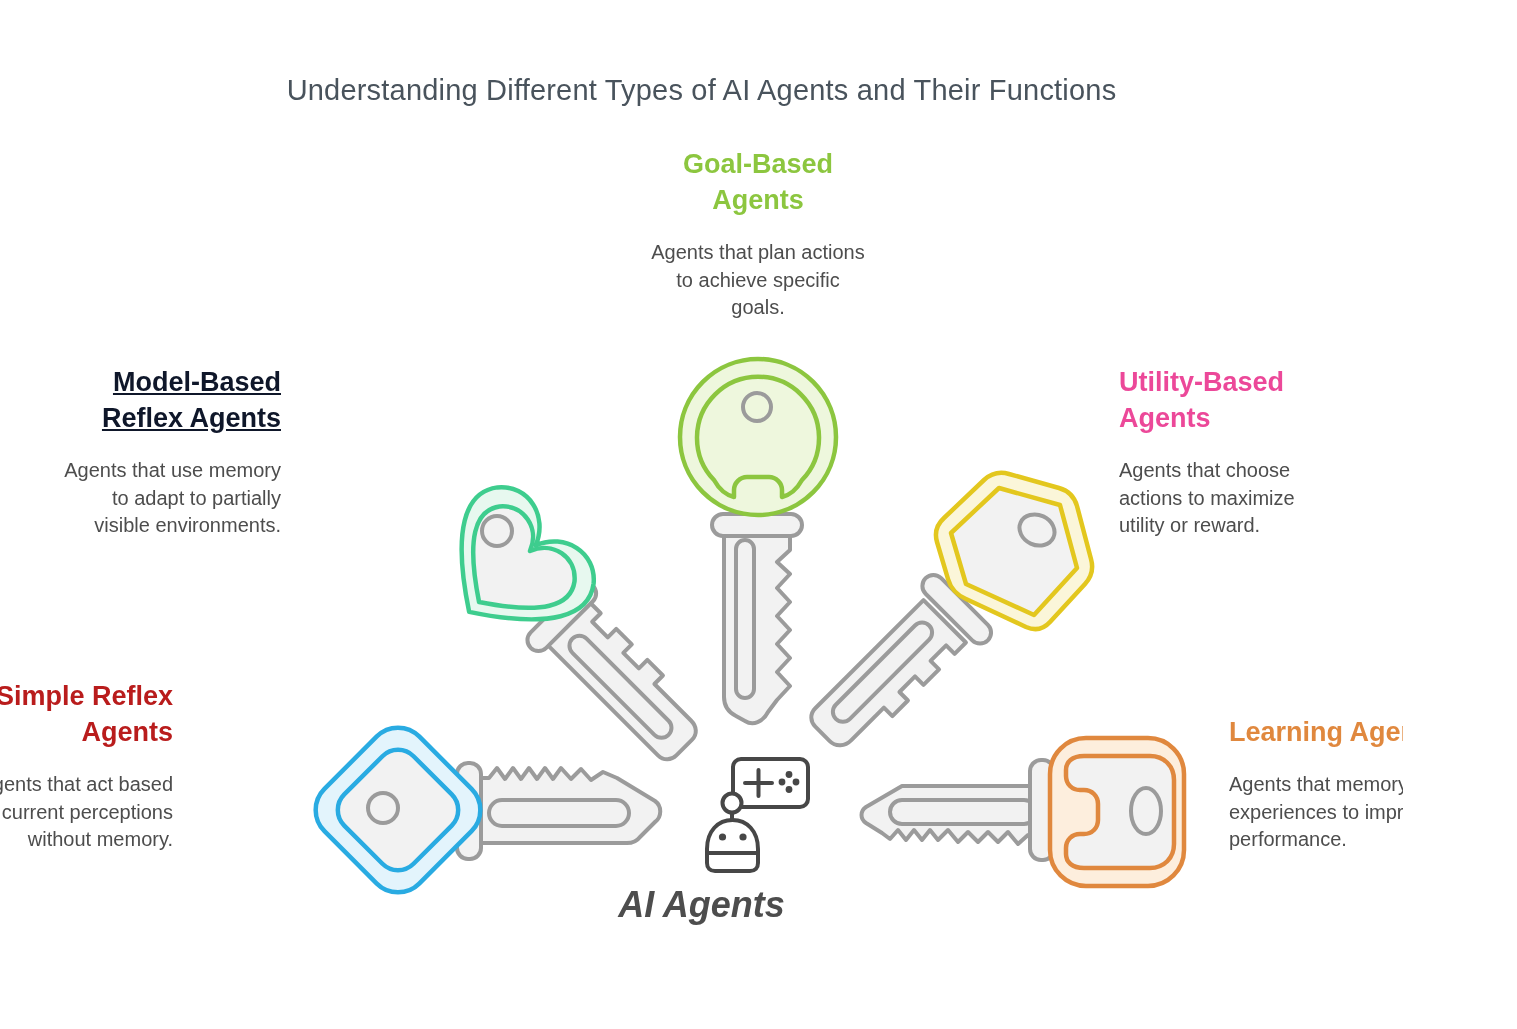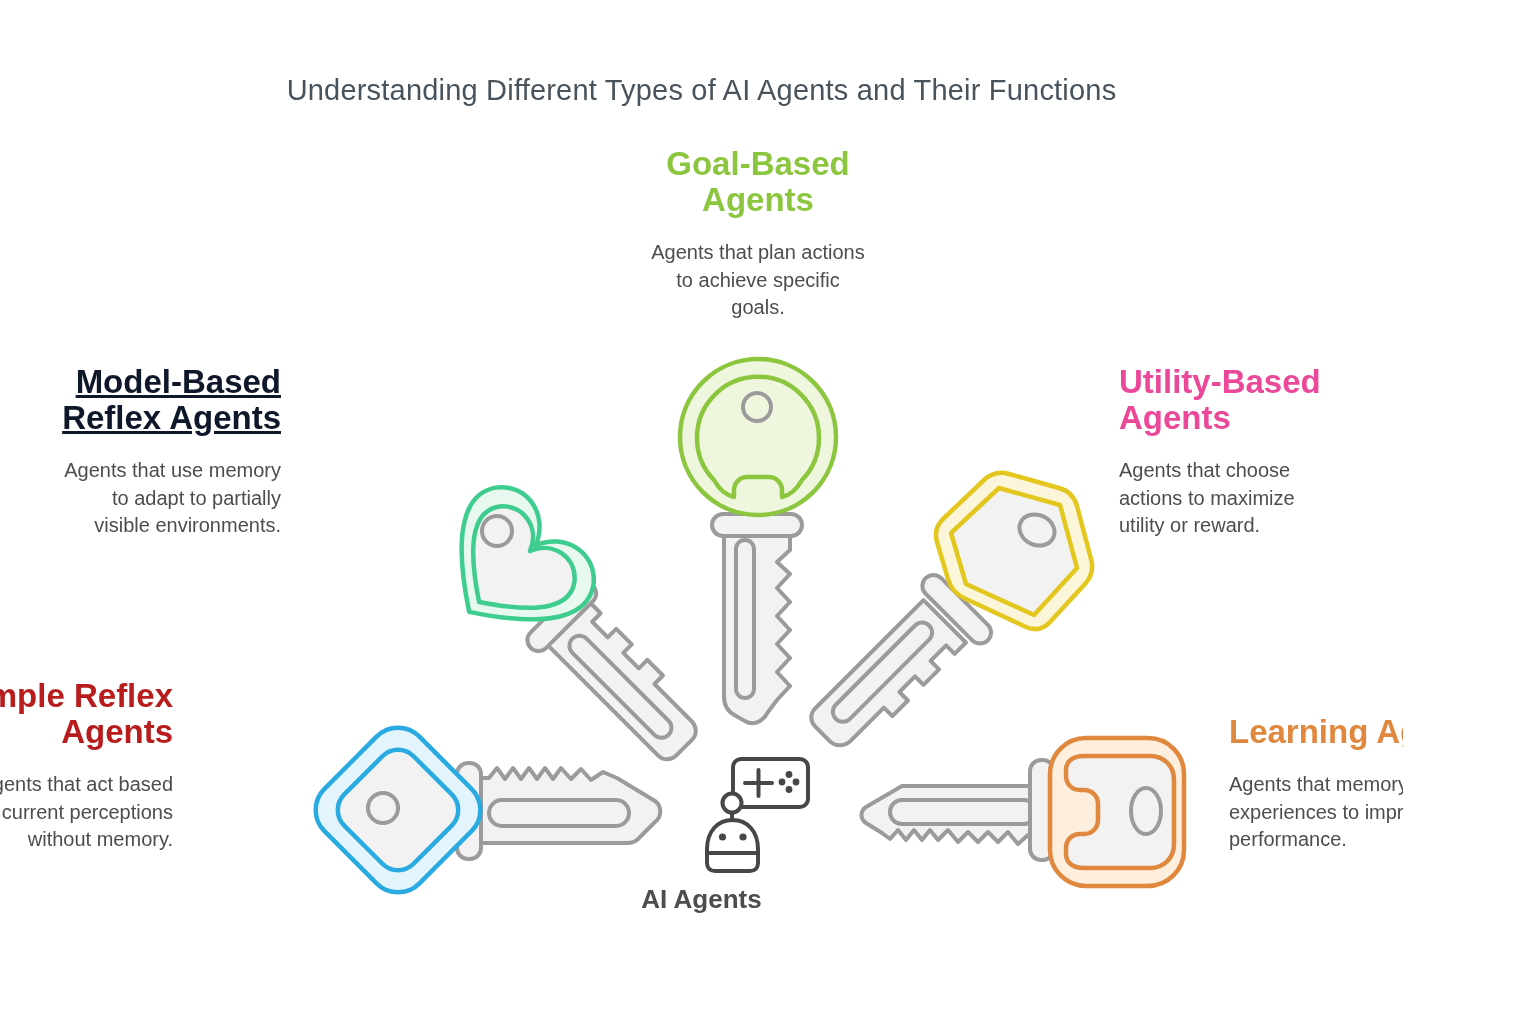--- a/index.html
+++ b/index.html
@@ -6,32 +6,32 @@
   .stage {
     position:relative; width:1403px; height:1029px; background:#ffffff;
     overflow:hidden; font-family:"Liberation Sans","DejaVu Sans",sans-serif;
   }
   .title {
     position:absolute; top:74px; left:0; width:100%; text-align:center;
     font-size:29px; font-weight:400; color:#49535c; letter-spacing:0.2px;
   }
   .agent { position:absolute; }
   .agent-heading {
-    font-size:33px; font-weight:700; line-height:36px; white-space:pre-line;
+    font-size:27px; font-weight:700; line-height:36px; white-space:pre-line;
   }
   .agent-desc {
     font-size:20px; font-weight:400; line-height:27.5px; color:#4d4d4d;
     white-space:pre-line; margin-top:21px;
   }
   .ta-c { text-align:center; }
   .ta-r { text-align:right; }
   .ta-l { text-align:left; }
   .center-label {
     position:absolute; top:884px; left:0; width:100%; text-align:center;
-    font-size:26px; font-weight:700; color:#4d4d4d;
+    font-size:36px; font-weight:700; color:#4d4d4d;font-style:italic;
   }
   .key-svg, .robot-svg { position:absolute; }
 </style>
 </head>
 <body>
 
 <div class="stage">
 
   <div class="title">Understanding Different Types of AI Agents and Their Functions</div>
 

